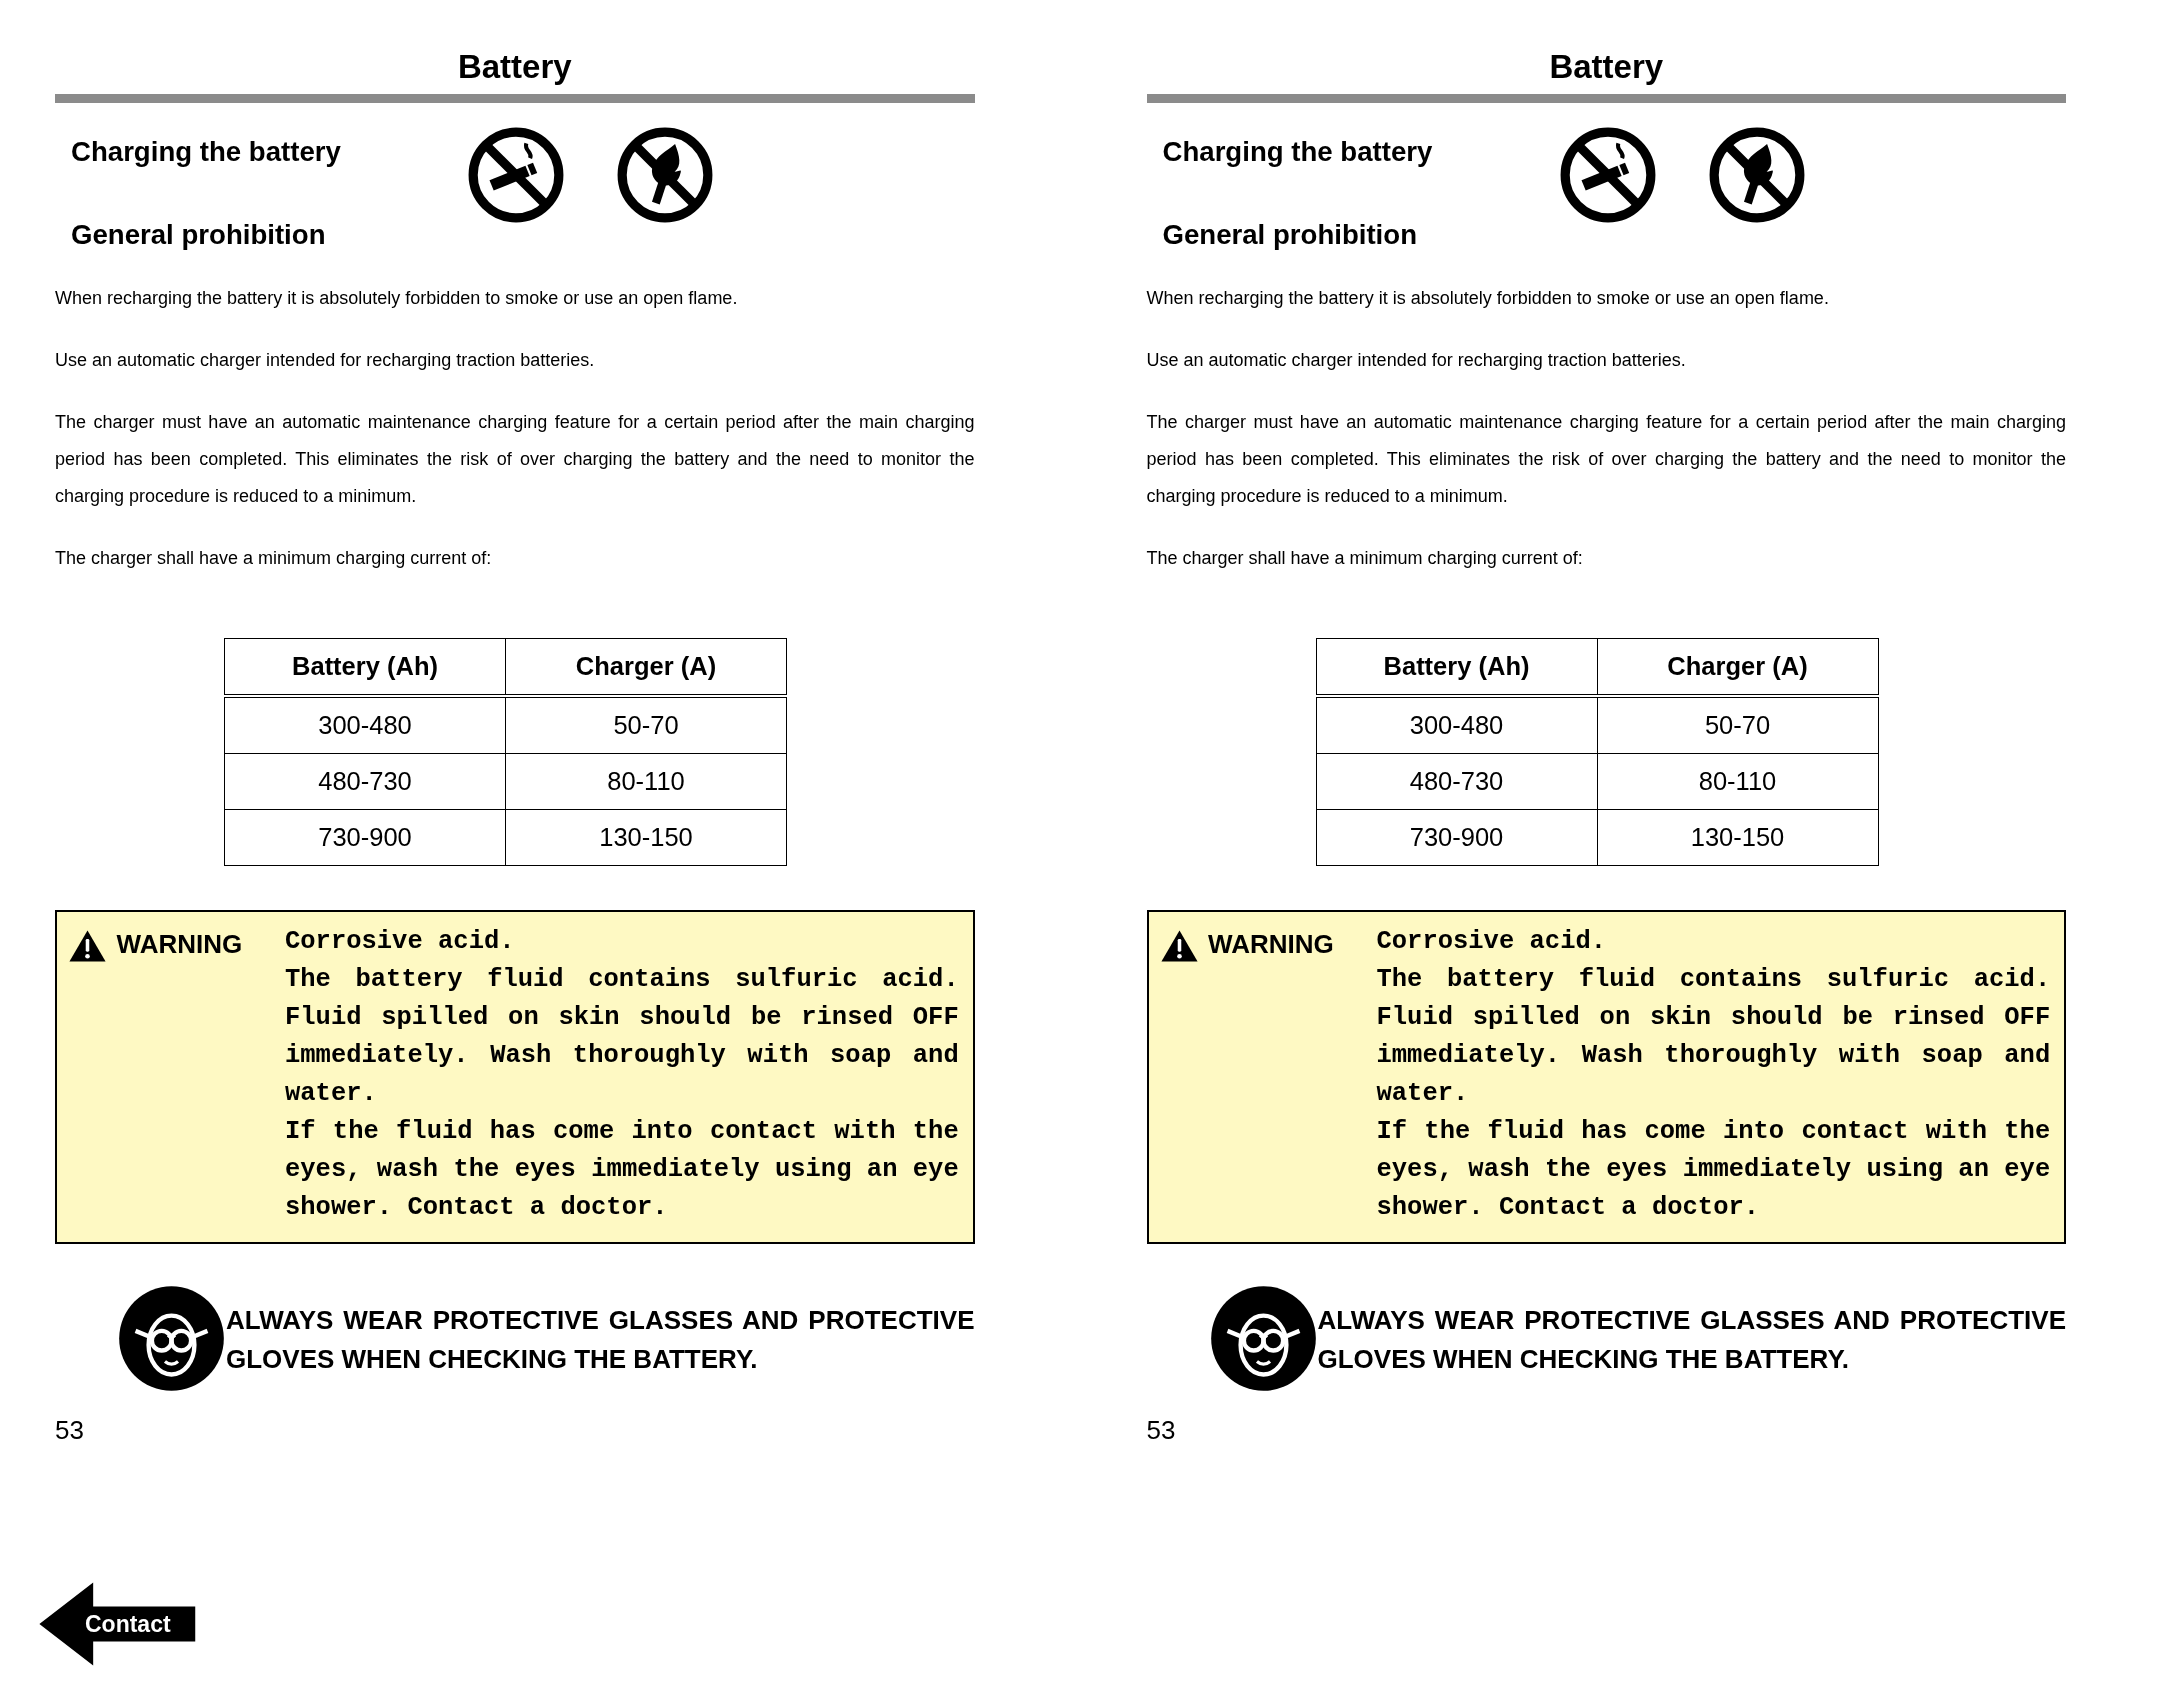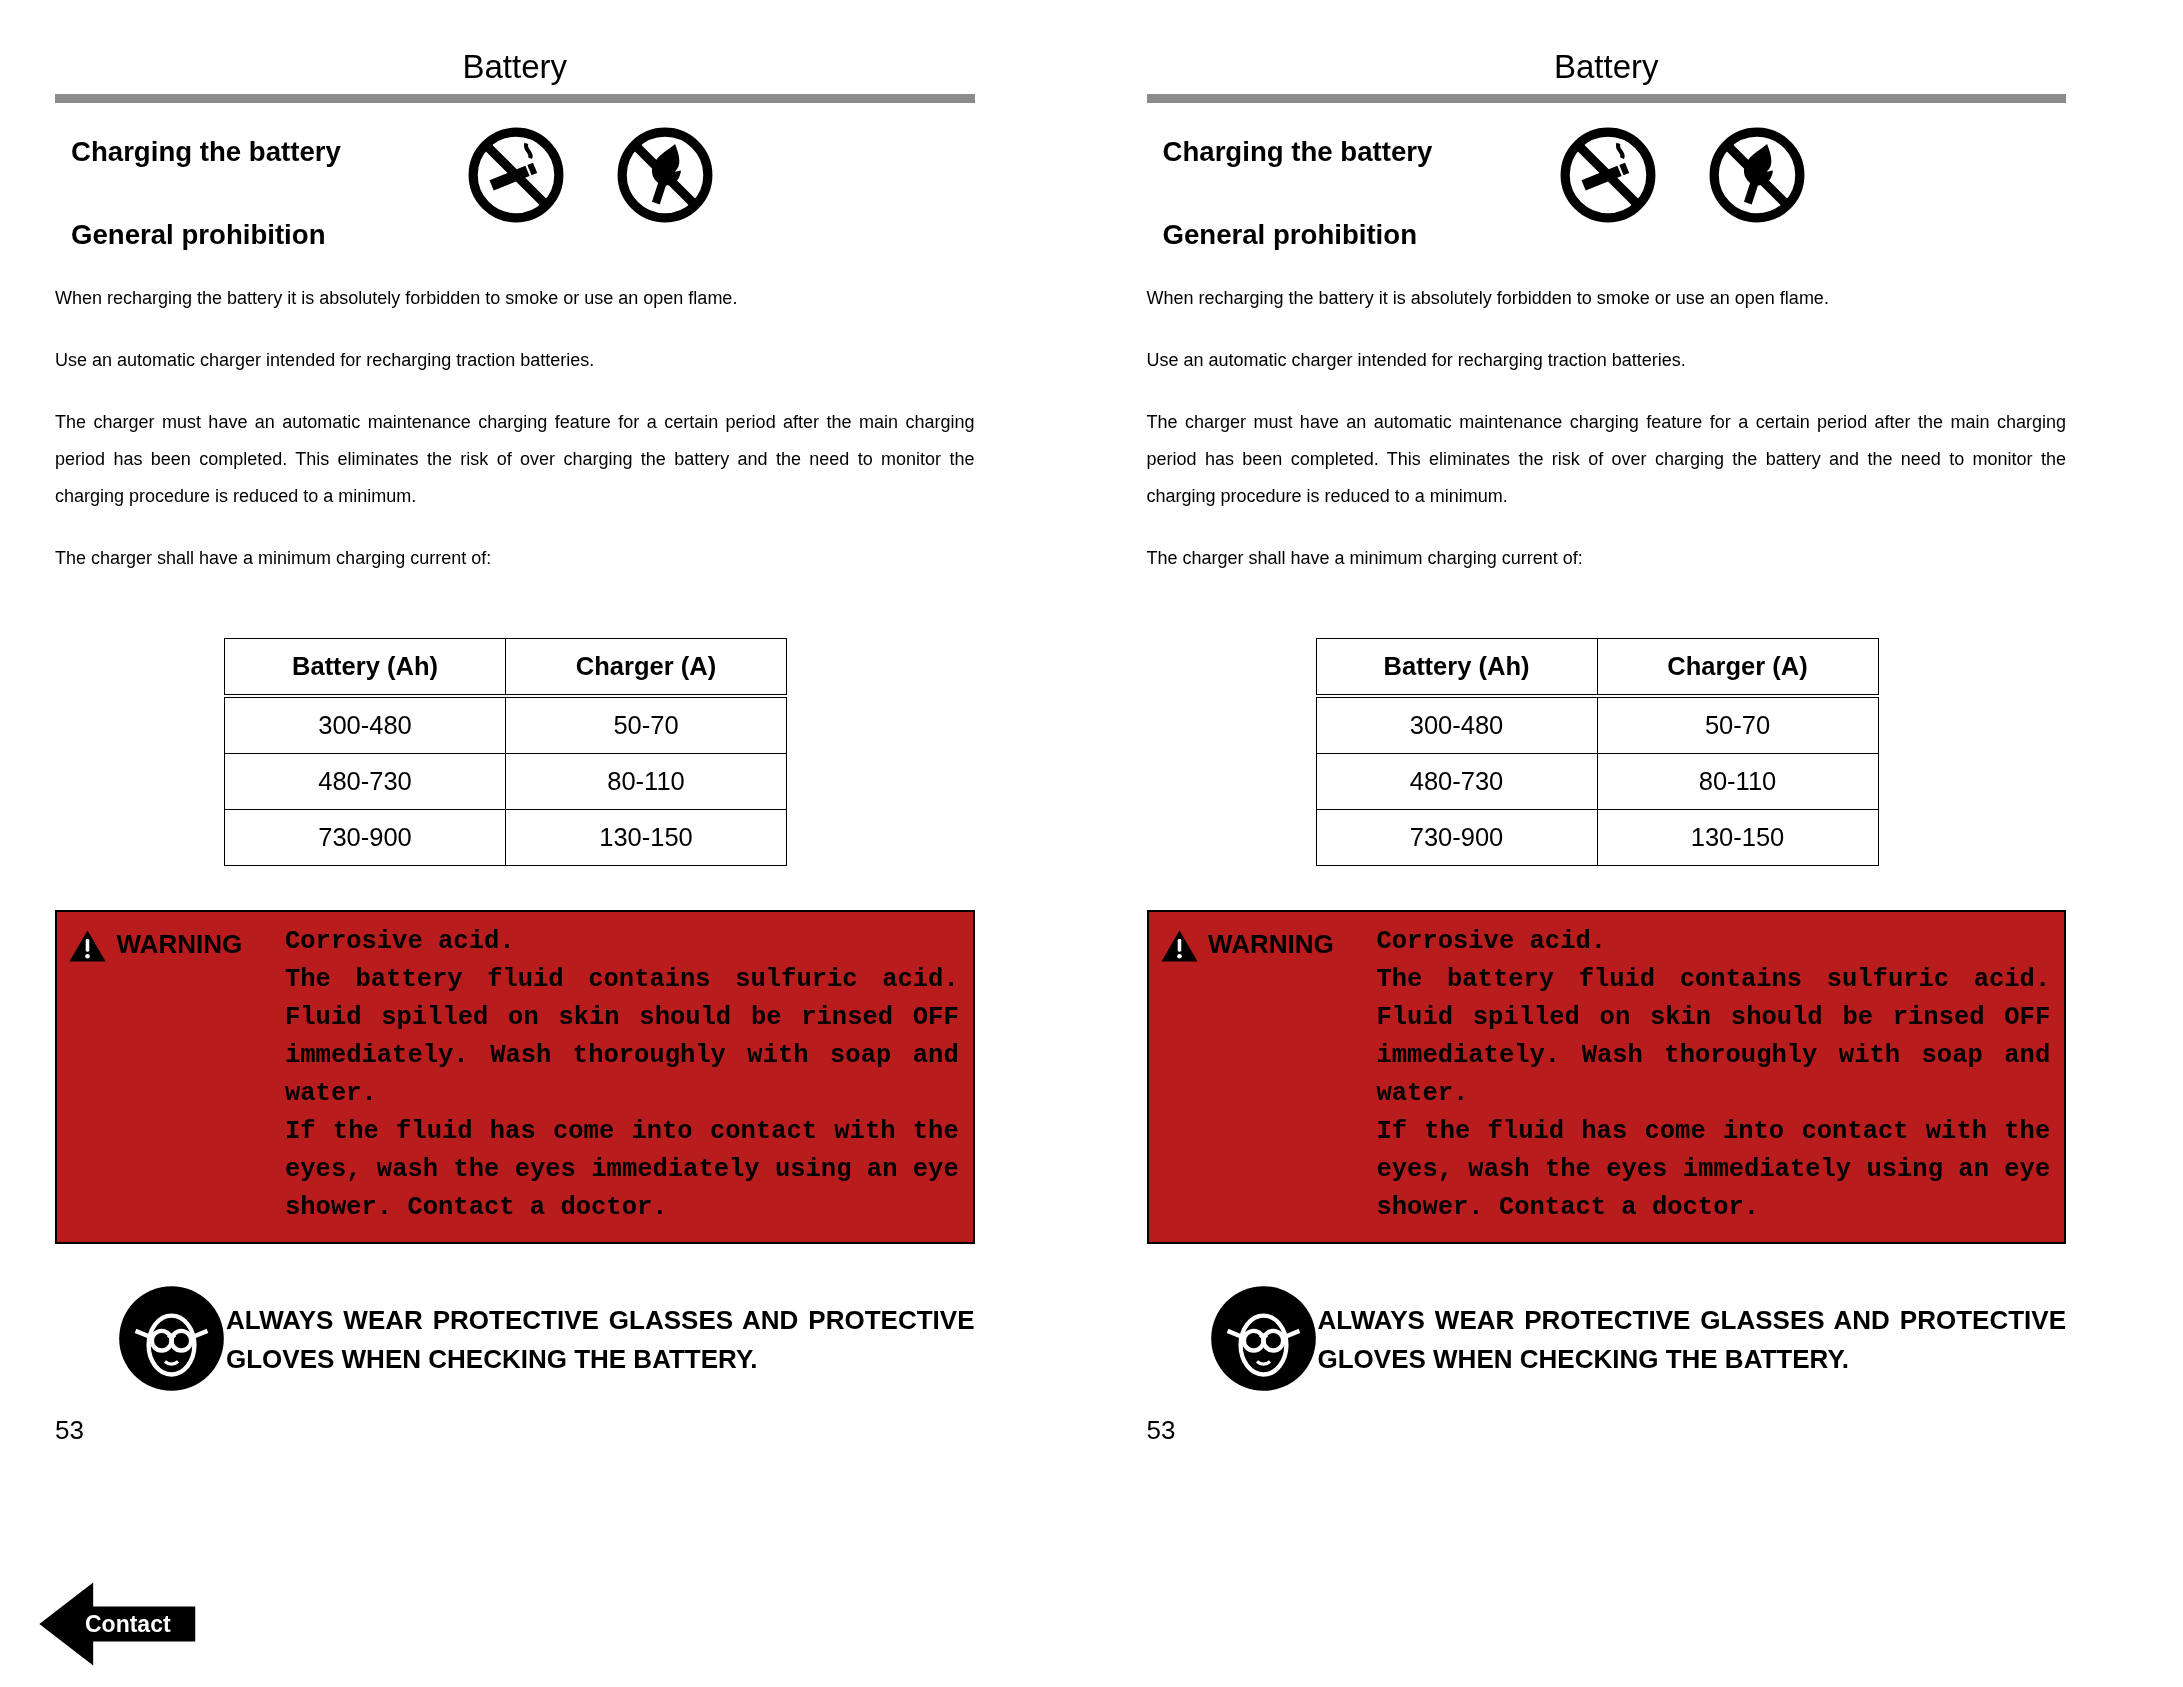--- a/index.html
+++ b/index.html
@@ -15,21 +15,21 @@
   #sheet { display: flex; width: 2183px; height: 1687px; }
   .page {
     width: 1092px;
     height: 1687px;
     box-sizing: border-box;
     padding: 48px 117px 0 55px;
     position: relative;
   }
   .page-title {
     font-size: 33px;
-    font-weight: normal;
+    font-weight: bold;
     text-align: center;
     margin: 0 0 8.3px 0;
   }
   .title-rule {
     height: 9px;
     background: #8b8b8b;
     margin-bottom: 33px;
   }
   .headings { position: relative; margin-bottom: 29px; }
   .h2 { font-size: 27.6px; font-weight: bold; margin: 16px; }
@@ -53,21 +53,21 @@
   .spec-table th, .spec-table td {
     border: 1.4px solid #000;
     width: 280px;
     text-align: center;
     font-size: 25.5px;
     padding: 13px 0;
   }
   .spec-table th { font-weight: bold; border-bottom: 4.8px double #000; }
   .warning-box {
     border: 2.1px solid #000;
-    background: #b91c1c;
+    background: #fef9c3;
     margin-top: 44px;
     display: flex;
     box-sizing: border-box;
     padding: 11px 13.8px 15px 11px;
     width: 100%;
   }
   .warning-left {
     flex: 0 0 217px;
     display: flex;
     align-items: flex-start;

